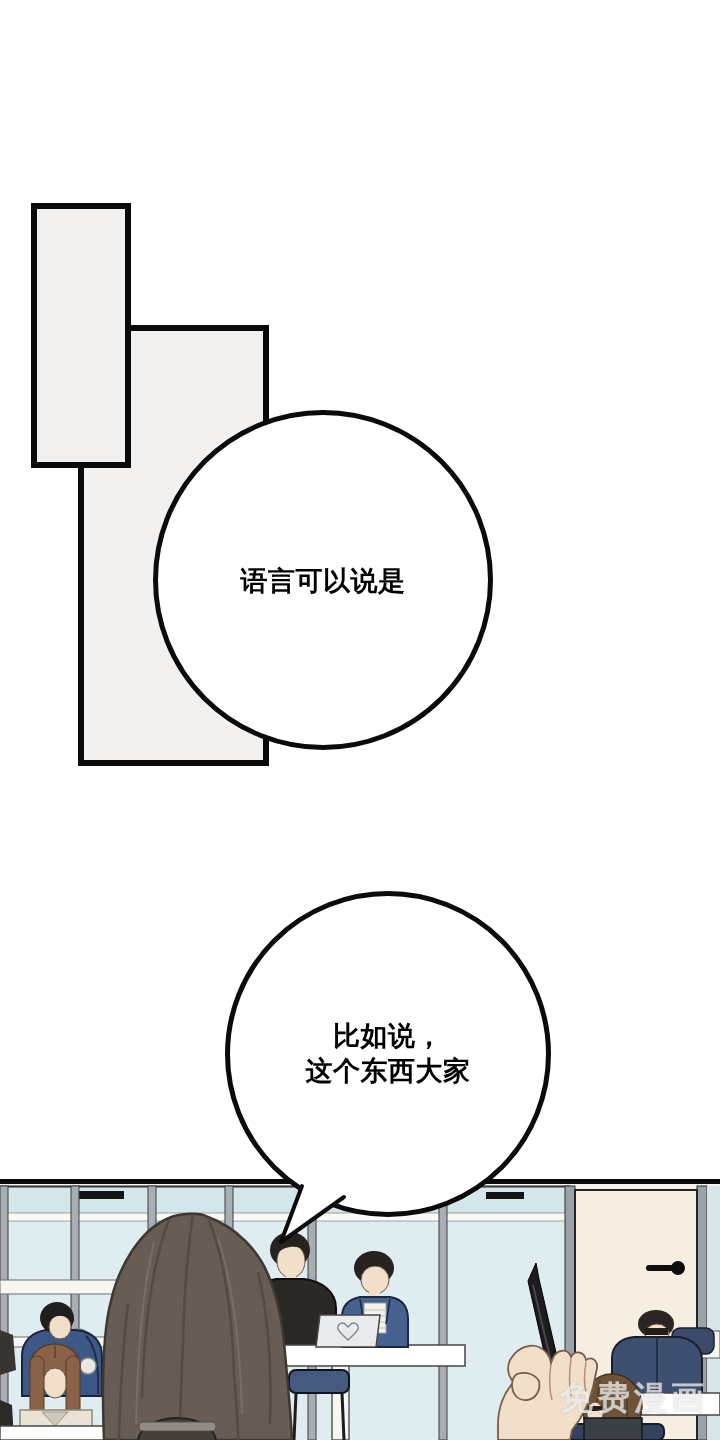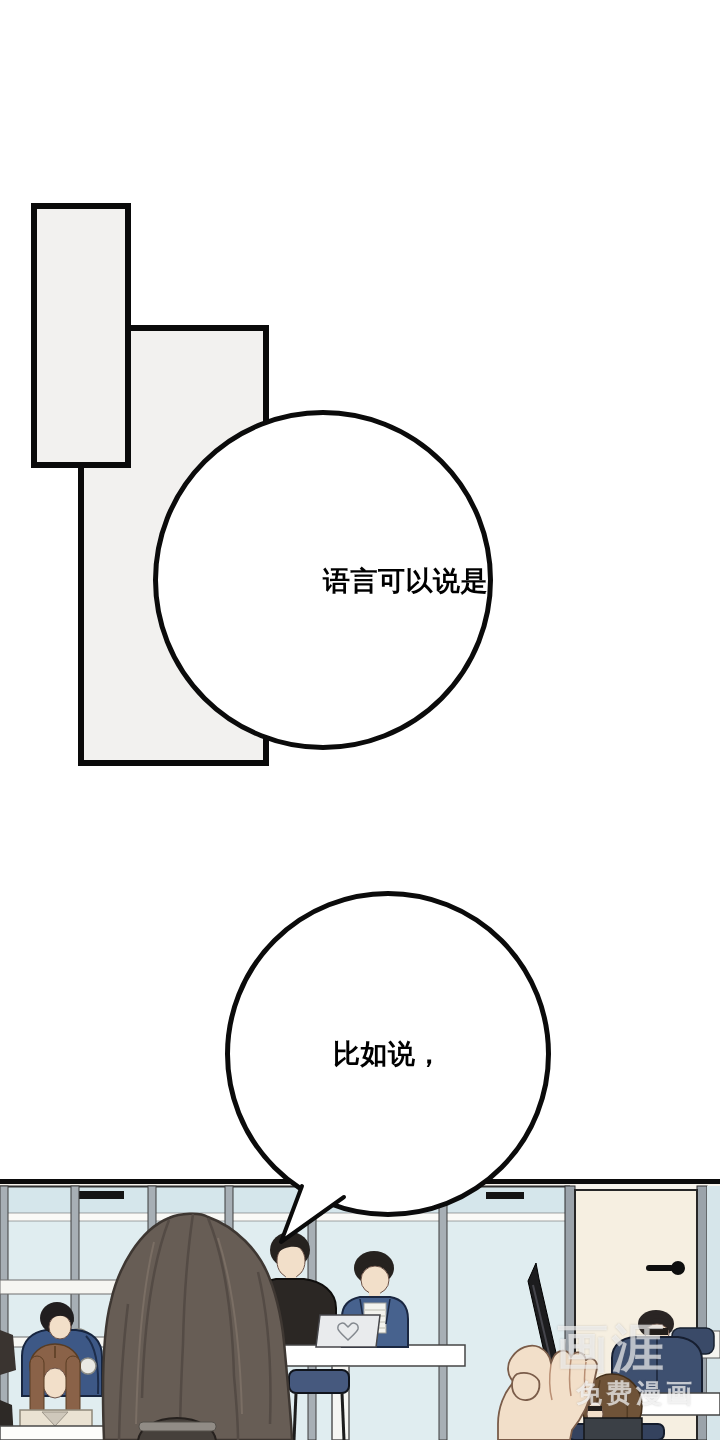--- a/index.html
+++ b/index.html
@@ -8,31 +8,31 @@
     font-family:"DejaVu Sans","Liberation Sans",sans-serif;
   }
   .panel{position:absolute;background:#f2f1ef;border:6px solid #0a0a0a;box-sizing:border-box;}
   .panel-rect-2{left:78px;top:325px;width:191px;height:441px;z-index:1;}
   .panel-rect-1{left:31px;top:203px;width:100px;height:265px;z-index:2;}
   .bubble{
     position:absolute;background:#ffffff;border:5px solid #0b0b0b;border-radius:50%;
     box-sizing:border-box;display:flex;flex-direction:column;align-items:center;justify-content:center;
     text-align:center;color:#000;font-weight:700;font-size:27px;line-height:35px;letter-spacing:0.5px;
   }
-  .bubble-1{left:153px;top:410px;width:340px;height:340px;z-index:4;align-items:flex-end;}
+  .bubble-1{left:153px;top:410px;width:340px;height:340px;z-index:4;}
   .bubble-2{left:225px;top:891px;width:326px;height:326px;z-index:6;font-family:Liberation Serif, serif;}
   .bubble-tail-svg{position:absolute;left:250px;top:1180px;z-index:7;}
   .classroom{
     position:absolute;left:0;top:1179px;width:720px;height:261px;
     border-top:5px solid #0b0b0b;box-sizing:border-box;z-index:1;overflow:hidden;background:#f6f3ec;
   }
   .watermark{position:absolute;z-index:3;color:rgba(255,255,255,0.62);font-weight:700;
     text-shadow:0 0 2px rgba(110,110,110,0.35);pointer-events:none;white-space:nowrap;}
   .watermark-logo{left:556px;top:130px;font-size:52px;letter-spacing:4px;}
-  .watermark-caption{left:560px;top:192px;font-size:26px;letter-spacing:4px;color:rgba(255,255,255,0.68);margin-left:16px;}
+  .watermark-caption{left:560px;top:192px;font-size:33px;letter-spacing:4px;color:rgba(255,255,255,0.68);}
   .scene-svg{position:absolute;left:0;top:0;z-index:1;}
 </style>
 </head>
 <body>
 
 <div class="page">
 
   <div class="panel panel-rect-2"></div>
   <div class="panel panel-rect-1"></div>
 
@@ -194,24 +194,24 @@
         <path d="M498,256 L498,240 C498,224 504,208 514,198 C507,192 506,181 512,173
                  C518,164 530,159 539,163 C545,166 550,172 551,179 L553,174 C557,165 568,164 571,173
                  C575,166 584,167 586,176 C591,172 598,176 597,184 L593,203
                  C589,221 581,235 572,246 L570,256 Z" fill="#f2dfc9" stroke="#7a5c49" stroke-width="1.8"></path>
         <path d="M551,180 C549,193 549,205 552,216 M571,175 C569,189 569,201 571,212
                  M586,178 C584,190 584,200 586,208" fill="none" stroke="#b98f74" stroke-width="1.5"></path>
         <path d="M517,190 C526,187 535,190 539,197 C541,206 536,215 527,216 C518,217 512,210 512,201 C512,196 514,192 517,190 Z" fill="#f2dfc9" stroke="#7a5c49" stroke-width="1.8"></path>
       </g>
     </svg>
 
-    <div class="watermark watermark-logo">画涯</div>
     <div class="watermark watermark-caption">免费漫画</div>
   </div>
 
   <div class="bubble bubble-2">
     <div>比如说，</div>
+    <div>这个东西大家</div>
   </div>
   <svg class="bubble-tail-svg" width="120" height="75" viewBox="0 0 120 75" xmlns="http://www.w3.org/2000/svg">
     <path d="M52,6 L31,62 L94,17" fill="#ffffff" stroke="#0b0b0b" stroke-width="4" stroke-linejoin="round" stroke-linecap="round"></path>
   </svg>
 
 </div>
 
 </body></html>

